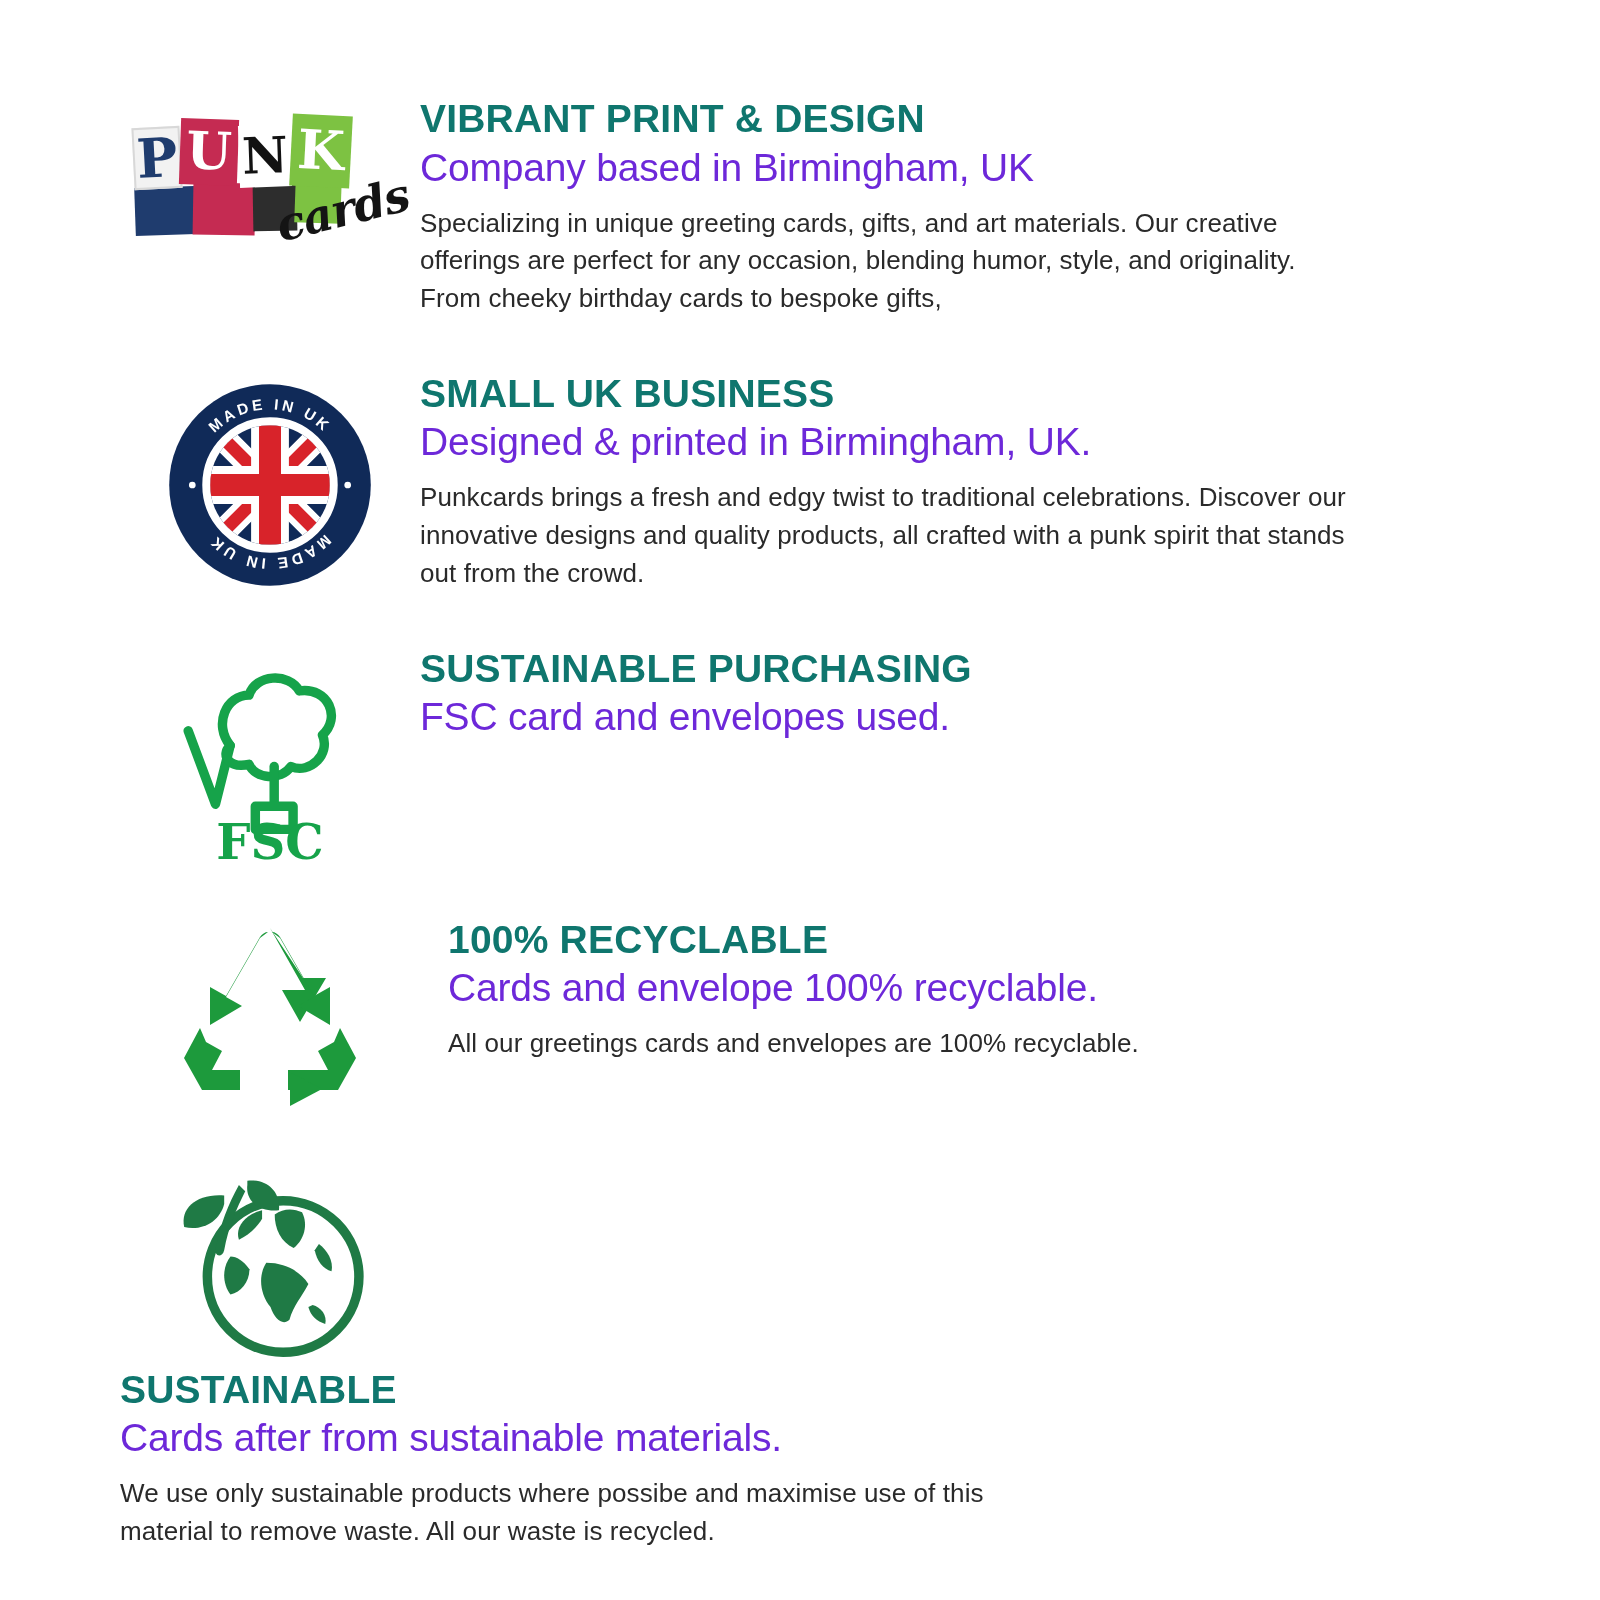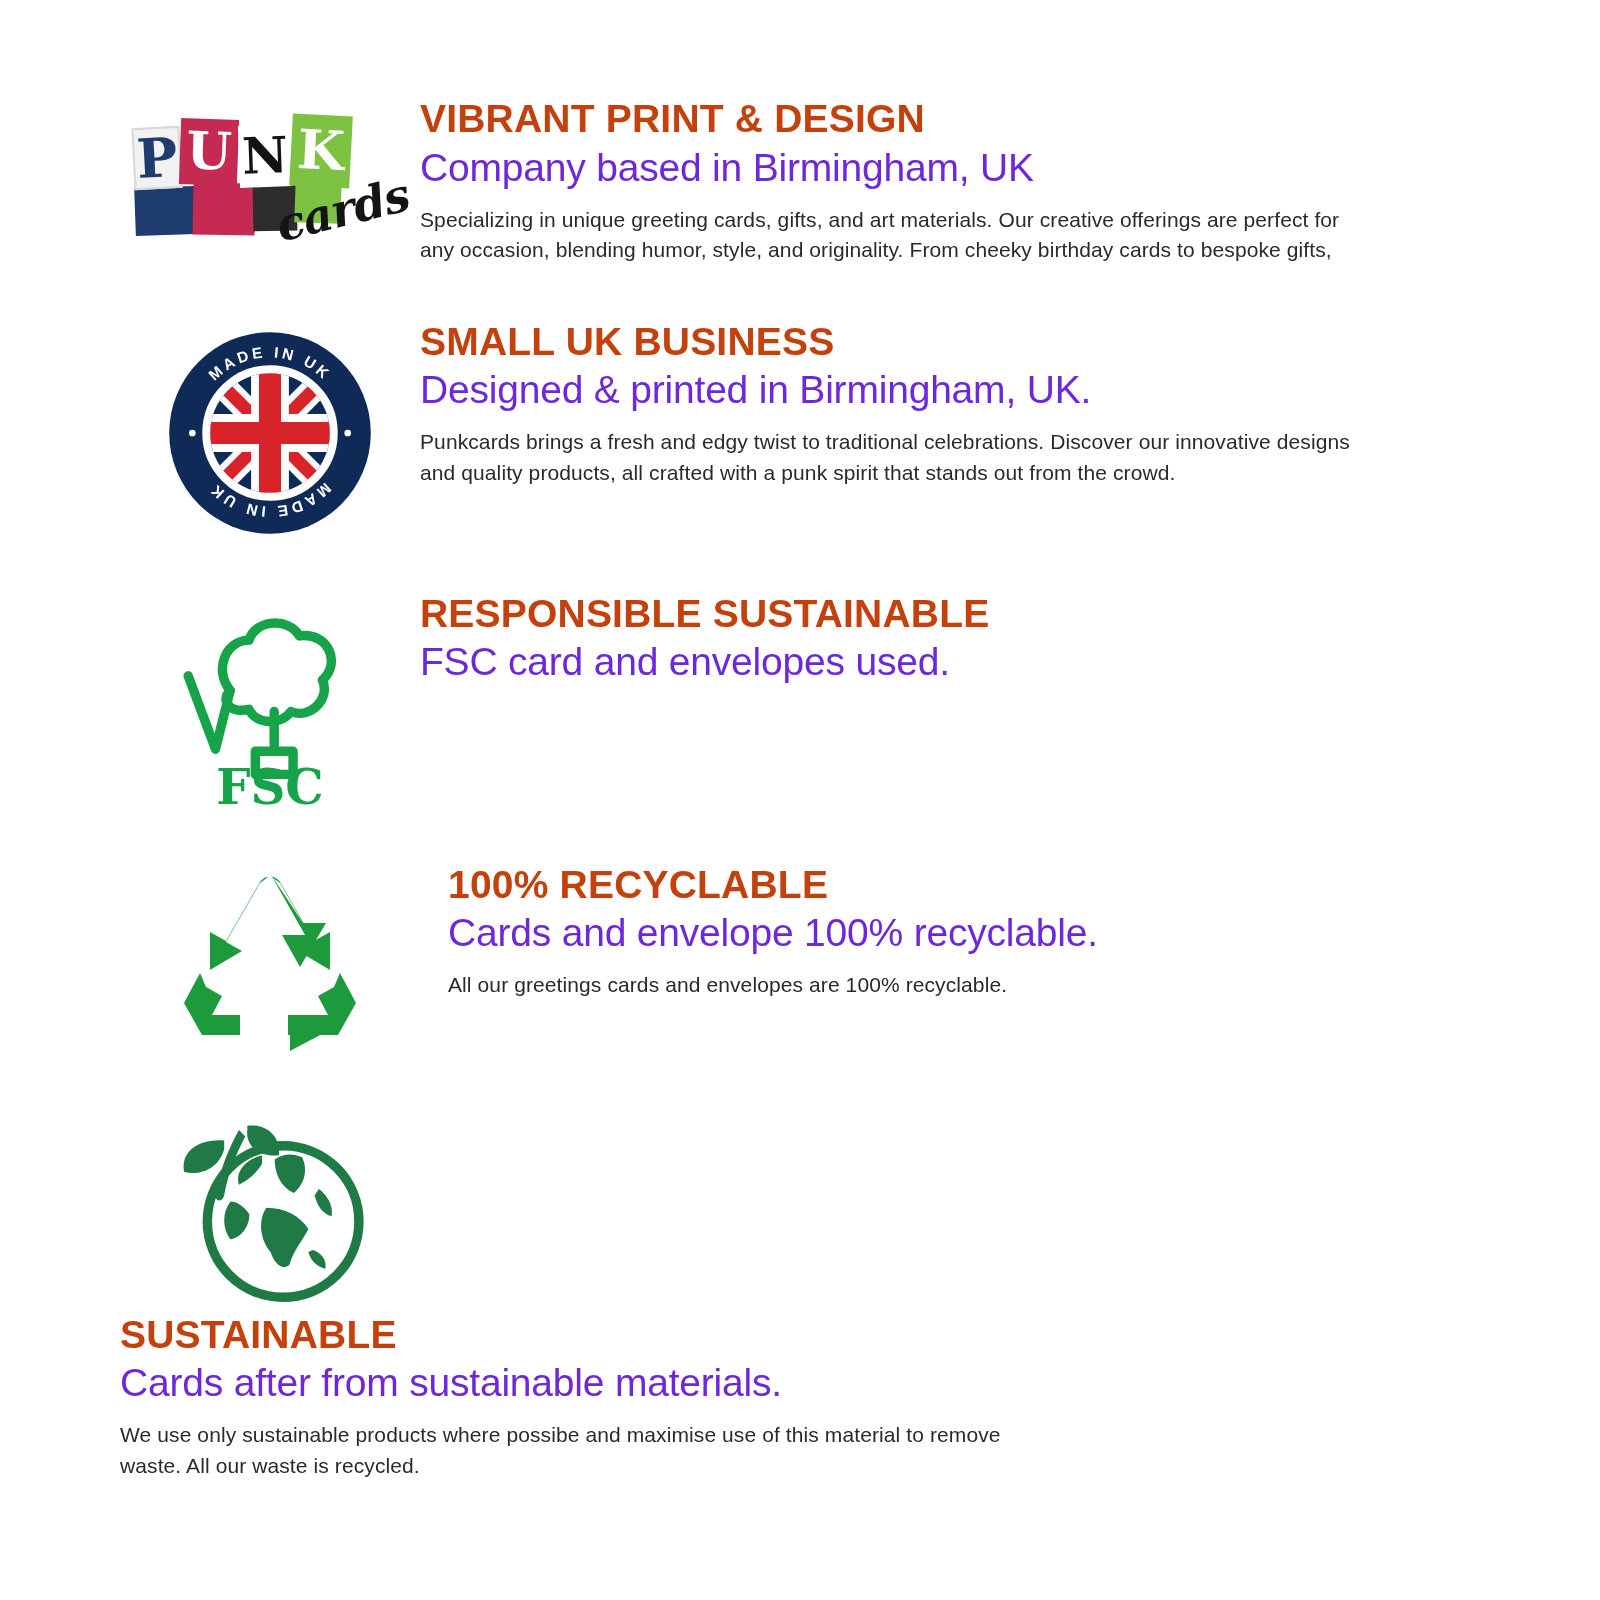--- a/index.html
+++ b/index.html
@@ -35,34 +35,34 @@
     padding-top: 10px;
   }
   .feature-body {
     flex: 1;
     padding-top: 2px;
   }
   .feat-title {
     font-size: 39px;
     font-weight: bold;
     letter-spacing: 0.2px;
-    color: #c2410c;
+    color: #0f766e;
     line-height: 1.12;
     margin: 0 0 4px 0;
   }
   .feat-sub {
     font-size: 39px;
     font-weight: normal;
     color: #6d28d9;
     line-height: 1.18;
     margin: 0 0 14px 0;
     letter-spacing: -0.2px;
   }
   .feat-desc {
-    font-size: 21px;
+    font-size: 26px;
     line-height: 1.45;
     color: #2a2a2a;
     margin: 0;
     max-width: 935px;
     letter-spacing: 0.1px;
   }
 
   
   .feature.row-1 { margin-bottom: 52px; }
   .feature.row-2 { margin-bottom: 52px; }
@@ -247,21 +247,21 @@
         <g fill="none" stroke="#16a34a" stroke-width="9" stroke-linecap="round" stroke-linejoin="round">
           <path d="M22 78 L48 148 L62 92"></path>
           <path d="M62 92 C46 72, 58 44, 80 44 C86 24, 118 22, 128 40 C156 36, 168 66, 150 82 C158 100, 138 120, 120 112 C110 126, 86 124, 80 110 C62 114, 52 102, 62 92 Z"></path>
           <path d="M104 112 L104 150"></path>
           <path d="M86 150 L122 150 L122 172 L86 172 Z"></path>
         </g>
         <text x="100" y="200" text-anchor="middle" font-family="DejaVu Serif, serif" font-weight="bold" font-size="46" fill="#16a34a">FSC</text>
       </svg>
     </div>
     <div class="feature-body">
-      <h2 class="feat-title">RESPONSIBLE SUSTAINABLE</h2>
+      <h2 class="feat-title">SUSTAINABLE PURCHASING</h2>
       <div class="feat-sub">FSC card and envelopes used.</div>
     </div>
   </div>
 
   <div class="feature row-4">
     <div class="feature-icon">
       <svg class="recycle-mark" viewBox="0 0 200 190">
         <g fill="#1d9a3c">
           <path d="M100 8 L135 70 L112 70 L130 102 L156 58 L133 58 L100 8 Z"></path>
           <path d="M100 8 L65 70 L88 70 L70 102 L44 58 L67 58 L100 8 Z" opacity="0"></path>

